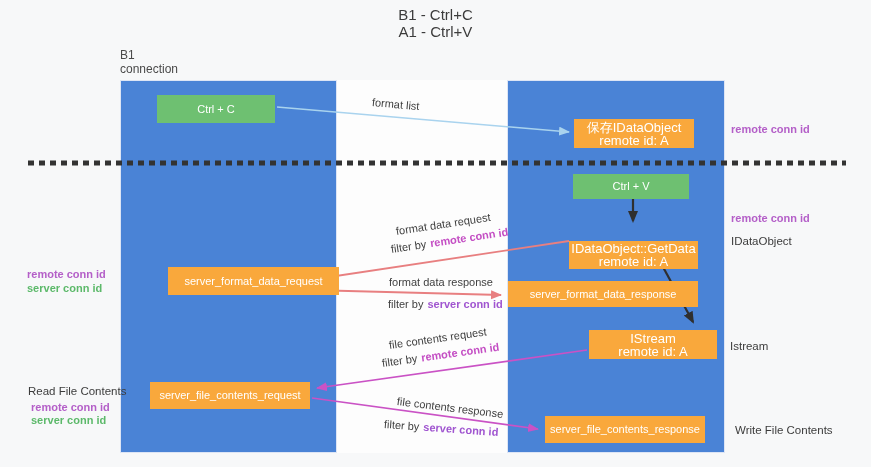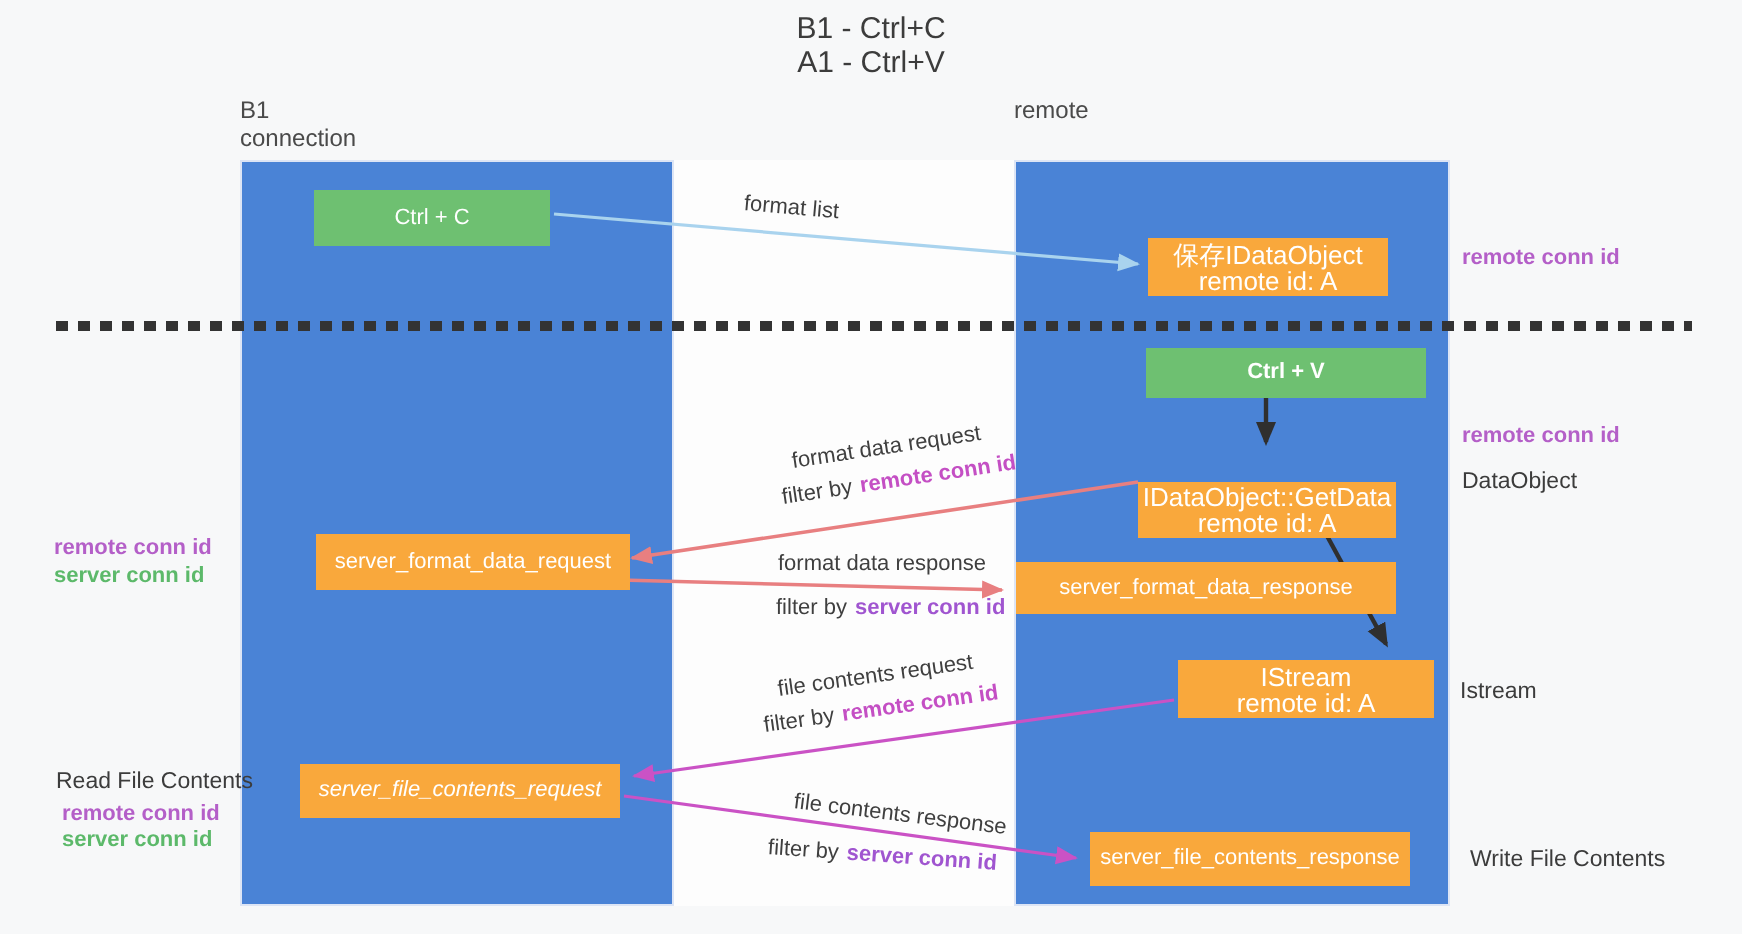--- a/index.html
+++ b/index.html
@@ -58,21 +58,20 @@
     <div>A1 - Ctrl+V</div>
   </div>
 
   <div class="midband"></div>
 
   <div class="lane-header lh-left">
     <div>B1</div>
     <div>connection</div>
   </div>
   <div class="lane-header lh-right">
-    <div>remote</div>
   </div>
 
   <div class="lane lane-left"></div>
   <div class="lane lane-right"></div>
 
   <svg class="wires" width="871" height="467" viewBox="0 0 871 467">
     <defs>
       <marker id="m-blue" markerUnits="userSpaceOnUse" markerWidth="12" markerHeight="10" refX="10" refY="4.5" orient="auto">
         <path d="M0,0 L11,4.5 L0,9 z" fill="#a9d3ee"></path>
       </marker>
@@ -103,43 +102,43 @@
 
   <div class="node green" style="left:157px;top:95px;width:118px;height:28px;">
     <div>Ctrl + C</div>
   </div>
 
   <div class="node orange" style="left:574px;top:119px;width:120px;height:29px;">
     <div class="l2">保存IDataObject</div>
     <div class="l2">remote id: A</div>
   </div>
 
-  <div class="node green" style="left:573px;top:174px;width:140px;height:25px;font-weight:bold;">
+  <div class="node green" style="left:573px;top:174px;width:116px;height:25px;">
     <div>Ctrl + V</div>
   </div>
 
   <div class="node orange" style="left:569px;top:227px;width:129px;height:28px;margin-top:14px;">
     <div class="l2">IDataObject::GetData</div>
     <div class="l2">remote id: A</div>
   </div>
 
-  <div class="node orange" style="left:158px;top:267px;width:157px;height:28px;">
+  <div class="node orange" style="left:168px;top:267px;width:171px;height:28px;">
     <div>server_format_data_request</div>
   </div>
 
   <div class="node orange" style="left:508px;top:281px;width:190px;height:26px;">
     <div>server_format_data_response</div>
   </div>
 
   <div class="node orange" style="left:589px;top:330px;width:128px;height:29px;">
     <div class="l2">IStream</div>
     <div class="l2">remote id: A</div>
   </div>
 
-  <div class="node orange" style="left:150px;top:382px;width:160px;height:27px;font-style:italic;">
+  <div class="node orange" style="left:150px;top:382px;width:160px;height:27px;">
     <div>server_file_contents_request</div>
   </div>
 
   <div class="node orange" style="left:545px;top:416px;width:160px;height:27px;">
     <div>server_file_contents_response</div>
   </div>
 
   <div class="elabel" style="left:372px;top:96px;transform:rotate(5deg);">format list</div>
 
   <div class="elabel" style="left:396px;top:225px;transform:rotate(-8.5deg);">format data request</div>
@@ -157,21 +156,21 @@
     <span>filter by</span><span class="id-magenta">remote conn id</span>
   </div>
 
   <div class="elabel" style="left:397px;top:395px;transform:rotate(7deg);">file contents response</div>
   <div class="elabel" style="left:384px;top:418px;transform:rotate(4deg);">
     <span>filter by</span><span class="id-violet">server conn id</span>
   </div>
 
   <div class="side purple" style="left:731px;top:123px;">remote conn id</div>
   <div class="side purple" style="left:731px;top:212px;">remote conn id</div>
-  <div class="side dark" style="left:731px;top:235px;">DataObject</div>
+  <div class="side dark" style="left:731px;top:235px;">IDataObject</div>
   <div class="side dark" style="left:730px;top:340px;">Istream</div>
   <div class="side dark" style="left:735px;top:424px;">Write File Contents</div>
 
   <div class="side purple" style="left:27px;top:268px;">remote conn id</div>
   <div class="side green" style="left:27px;top:282px;">server conn id</div>
   <div class="side dark" style="left:28px;top:385px;">Read File Contents</div>
   <div class="side purple" style="left:31px;top:401px;">remote conn id</div>
   <div class="side green" style="left:31px;top:414px;">server conn id</div>
 
 </div>

